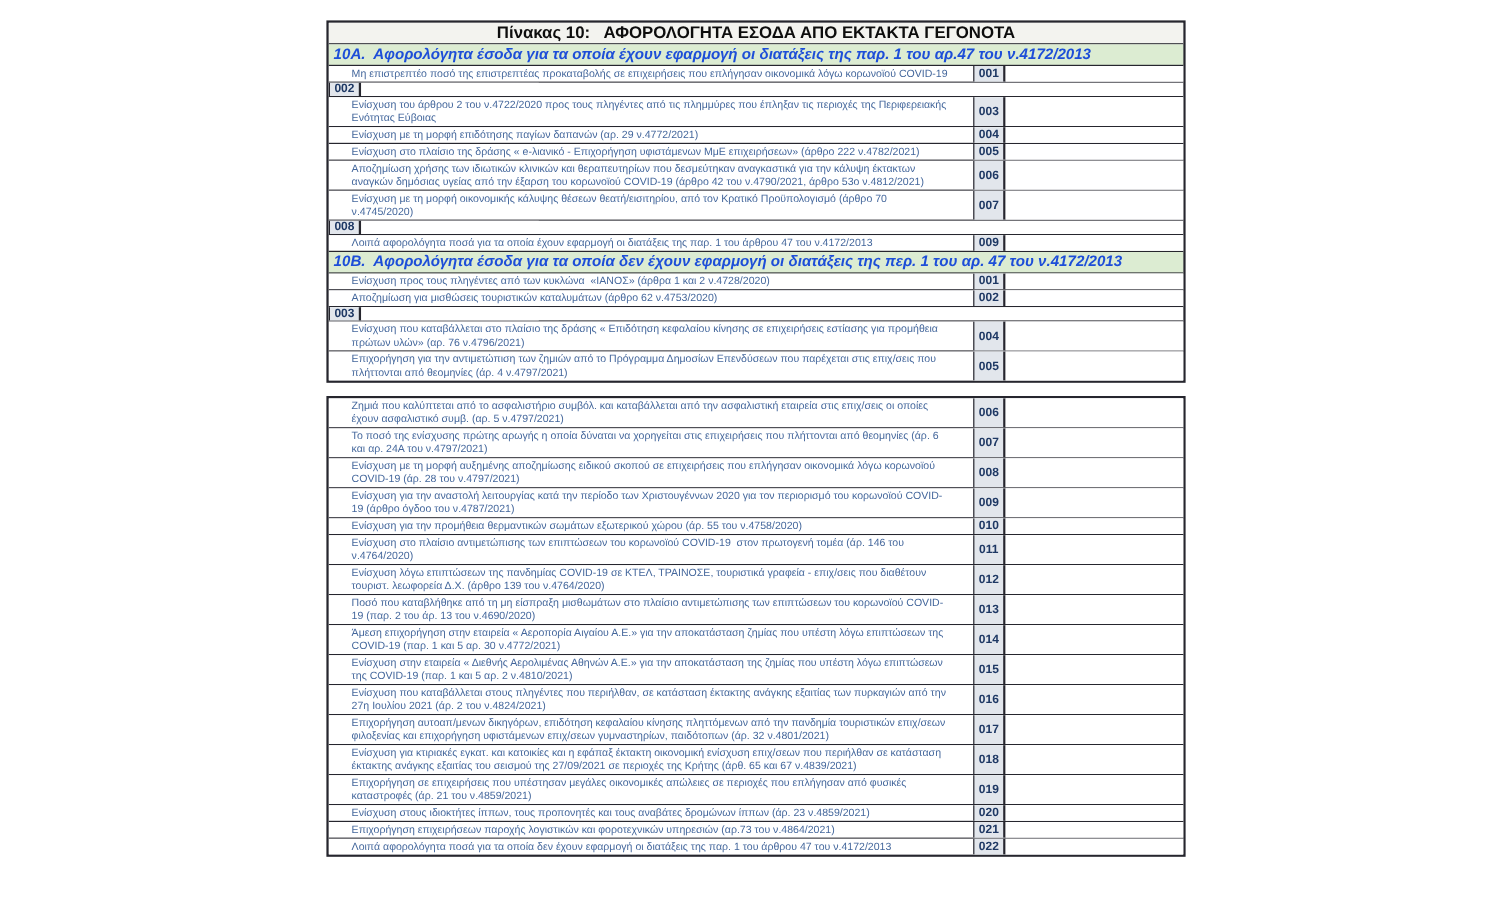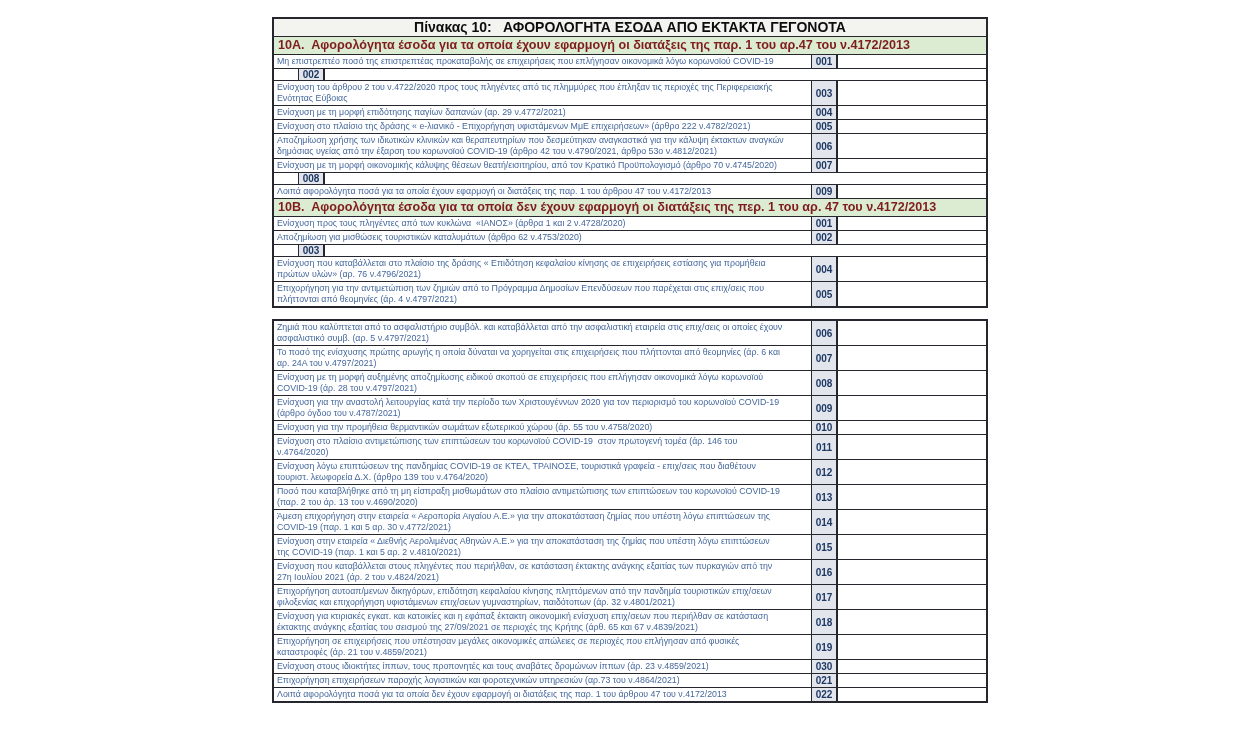--- a/index.html
+++ b/index.html
@@ -11,41 +11,41 @@
   .form-wrap { position:absolute; left:272px; top:17px; width:716px; }
   .block { border:2px solid var(--border-col,#26262e); background:#ffffff; }
   .block + .block { margin-top:11px; }
   .title-row {
     background:var(--title-bg,#f3f3ef); color:#0d0d0d;
     font-weight:bold; font-size:14px; text-align:center;
     padding:1px 2px; white-space:pre; line-height:15px;
     border-bottom:1px solid var(--border-col,#26262e);
   }
   .section-header {
-    background:var(--section-bg,#dcecd2); color:#7f1d1d;
+    background:var(--section-bg,#dcecd2); color:#1d4ed8;
     font-weight:bold; font-size:12.6px; line-height:15px;
     padding:1px 4px; white-space:pre;
     border-bottom:1px solid var(--border-col,#26262e);
+    font-style:italic;
   }
   .row { display:flex; align-items:stretch; border-bottom:1px solid var(--border-col,#26262e); background:#fff; }
   .row:last-child { border-bottom:none; }
   .desc {
     flex:1 1 auto; color:var(--desc-col,#44679c);
-    font-size:8.8px; line-height:11px; padding:1px 3px;
+    font-size:8.8px; line-height:11px; padding:1px 19px;
     white-space:pre-wrap; overflow-wrap:break-word;
     display:block; min-height:13px;
   }
   .code {
     flex:0 0 27px; width:27px;
     background:var(--code-bg,#e2e6ec); color:var(--code-col,#1e3864);
     font-weight:bold; font-size:10px;
     display:flex; align-items:center; justify-content:center;
     border-left:1px solid var(--border-col,#26262e);
     border-right:2px solid var(--border-col,#26262e);
-    margin-left:24px;
   }
   .val { flex:0 0 148px; width:148px; background:#ffffff; cursor:text; }
 </style>
 </head>
 <body>
 
 <div class="form-wrap">
 
   <div class="block">
     <div class="title-row">Πίνακας 10:   ΑΦΟΡΟΛΟΓΗΤΑ ΕΣΟΔΑ ΑΠΟ ΕΚΤΑΚΤΑ ΓΕΓΟΝΟΤΑ</div>
@@ -195,21 +195,21 @@
           <div class="code">018</div>
           <div class="val"></div>
         </div>
         <div class="row">
           <div class="desc">Επιχορήγηση σε επιχειρήσεις που υπέστησαν μεγάλες οικονομικές απώλειες σε περιοχές που επλήγησαν από φυσικές καταστροφές (άρ. 21 του ν.4859/2021)</div>
           <div class="code">019</div>
           <div class="val"></div>
         </div>
         <div class="row">
           <div class="desc">Ενίσχυση στους ιδιοκτήτες ίππων, τους προπονητές και τους αναβάτες δρομώνων ίππων (άρ. 23 ν.4859/2021)</div>
-          <div class="code">030</div>
+          <div class="code">020</div>
           <div class="val"></div>
         </div>
         <div class="row">
           <div class="desc">Επιχορήγηση επιχειρήσεων παροχής λογιστικών και φοροτεχνικών υπηρεσιών (αρ.73 του ν.4864/2021)</div>
           <div class="code">021</div>
           <div class="val"></div>
         </div>
         <div class="row">
           <div class="desc">Λοιπά αφορολόγητα ποσά για τα οποία δεν έχουν εφαρμογή οι διατάξεις της παρ. 1 του άρθρου 47 του ν.4172/2013</div>
           <div class="code">022</div>

